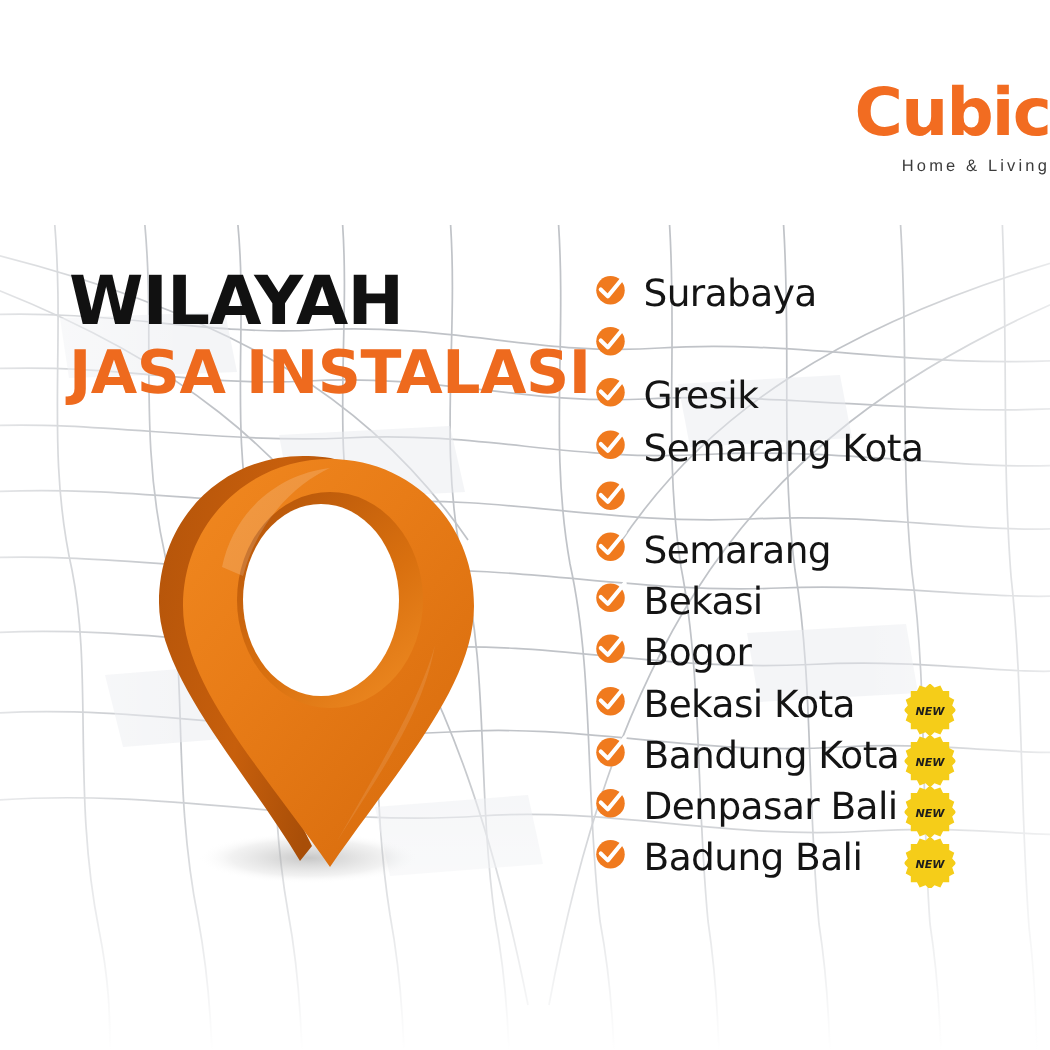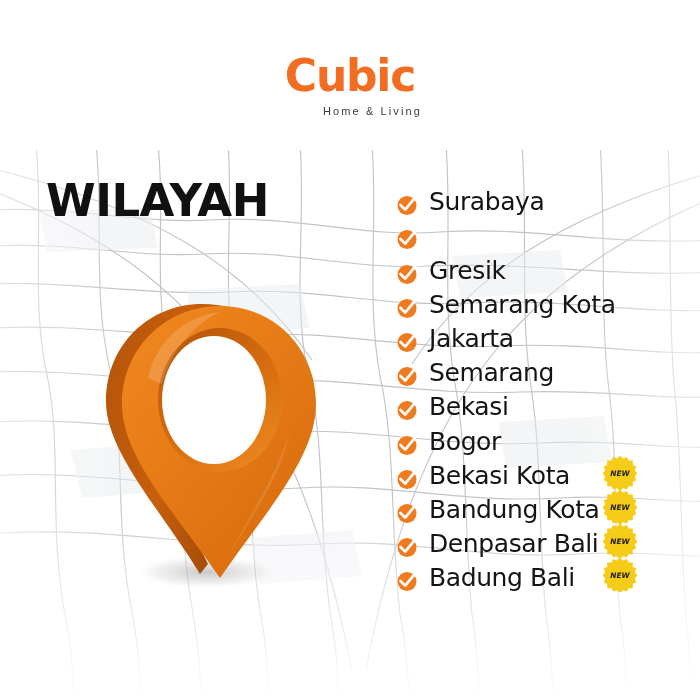--- a/index.html
+++ b/index.html
@@ -28,21 +28,21 @@
     pointer-events: none;
   }
   .map-bg svg { display: block; width: 700px; height: 550px; }
 
   
   .logo {
     position: absolute;
     left: 0;
     top: 52px;
     width: 700px;
-    text-align: center;
+    text-align: right;
   }
   .logo-word {
     display: block;
     font-family: "DejaVu Sans", sans-serif;
     font-weight: bold;
     font-size: 44px;
     line-height: 48px;
     letter-spacing: -1.2px;
     color: #F26C21;
   }
@@ -96,21 +96,21 @@
   
   .city-list {
     position: absolute;
     left: 396px;
     top: 182px;
     width: 300px;
   }
   .city-row {
     position: relative;
     display: flex;
-    align-items: flex-end;
+    align-items: flex-start;
     height: 34.2px;
   }
   .check {
     position: relative;
     flex: 0 0 auto;
     width: 22px;
     height: 22px;
     margin-right: 11px;
   }
   .check svg { display: block; width: 22px; height: 22px; overflow: visible; }
@@ -193,20 +193,21 @@
     </svg>
   </div>
 
   <div class="logo">
     <span class="logo-word">Cubic</span>
     <span class="logo-sub">Home &amp; Living</span>
   </div>
 
   <div class="headline">
     <span class="headline-l1">WILAYAH</span>
+    <span class="headline-l2">JASA INSTALASI</span>
   </div>
 
   <div class="pin">
     <svg viewBox="0 0 250 300" xmlns="http://www.w3.org/2000/svg" aria-hidden="true">
       <defs>
         <linearGradient id="pinFace" x1="0.1" y1="0" x2="0.95" y2="1">
           <stop offset="0%" stop-color="#F0871F"></stop>
           <stop offset="38%" stop-color="#E87C17"></stop>
           <stop offset="100%" stop-color="#D66A0C"></stop>
         </linearGradient>
@@ -286,21 +287,20 @@
       <span class="city-name">Semarang Kota</span>
     </div>
 
     <div class="city-row">
       <span class="check">
         <svg viewBox="0 0 22 22" xmlns="http://www.w3.org/2000/svg">
             <circle cx="11" cy="11.5" r="9.5" fill="#F07A1E"></circle>
             <path d="M4.5 11 L 9.2 15.6 L 20.5 1.8" fill="none" stroke="#ffffff" stroke-width="2.7" stroke-linecap="round" stroke-linejoin="round"></path>
           </svg>
       </span>
-      <span class="city-name">Jakarta</span>
     </div>
 
 
     <div class="city-row">
       <span class="check">
         <svg viewBox="0 0 22 22" xmlns="http://www.w3.org/2000/svg">
             <circle cx="11" cy="11.5" r="9.5" fill="#F07A1E"></circle>
             <path d="M4.5 11 L 9.2 15.6 L 20.5 1.8" fill="none" stroke="#ffffff" stroke-width="2.7" stroke-linecap="round" stroke-linejoin="round"></path>
           </svg>
       </span>

